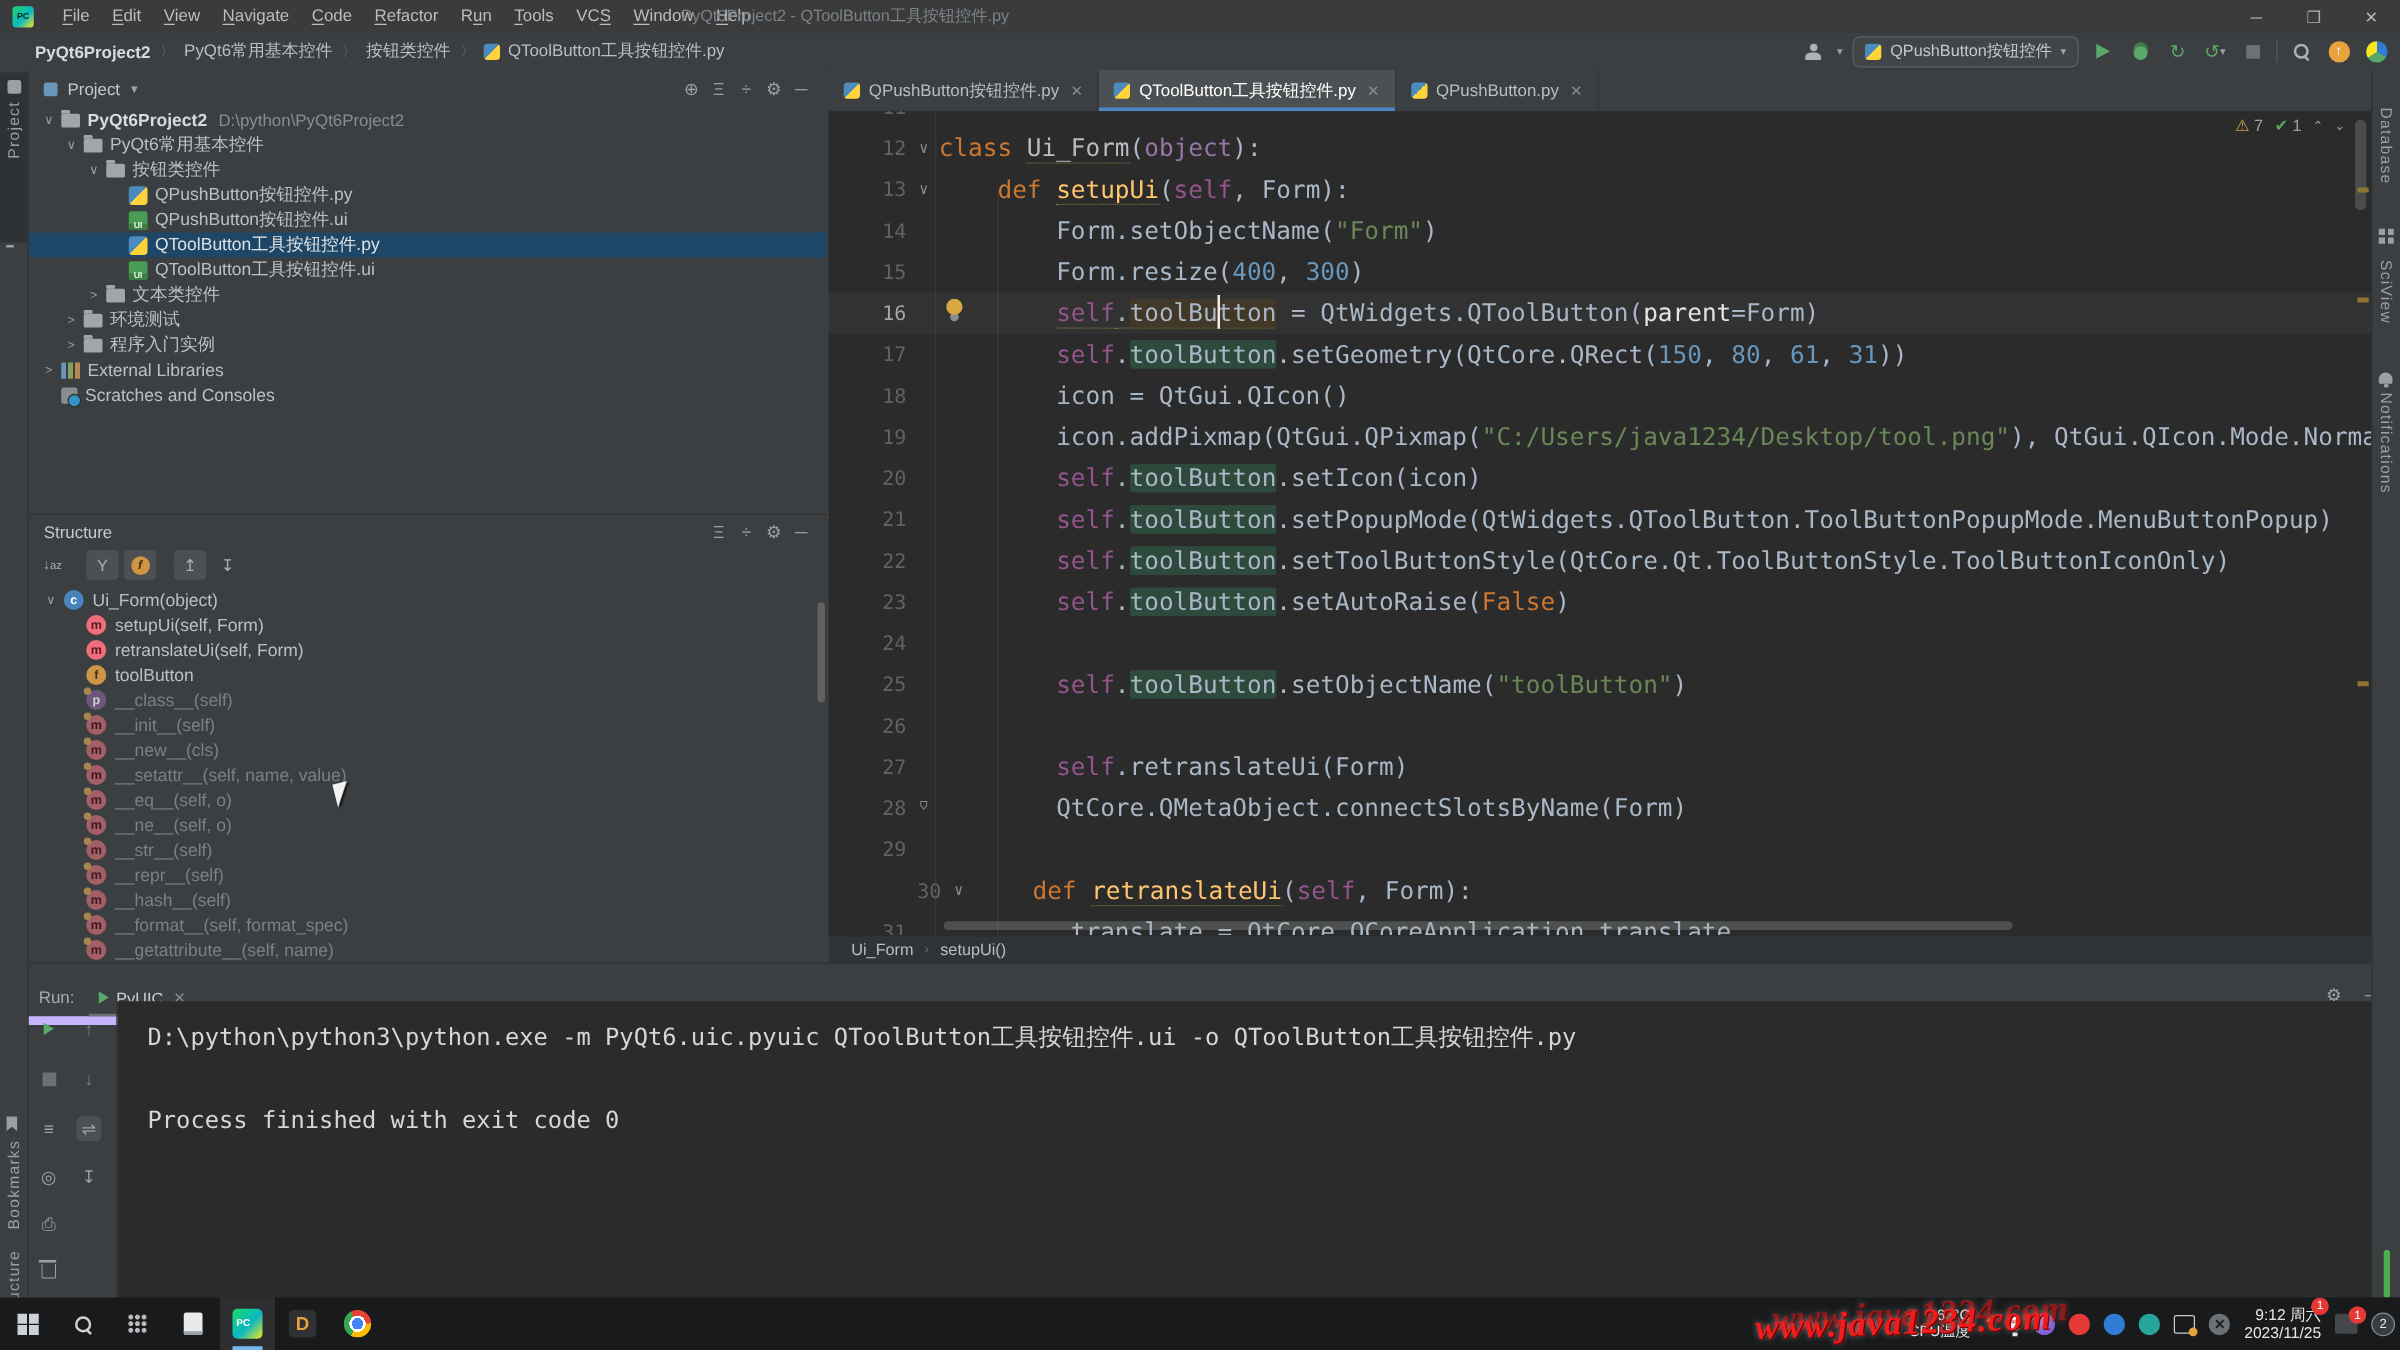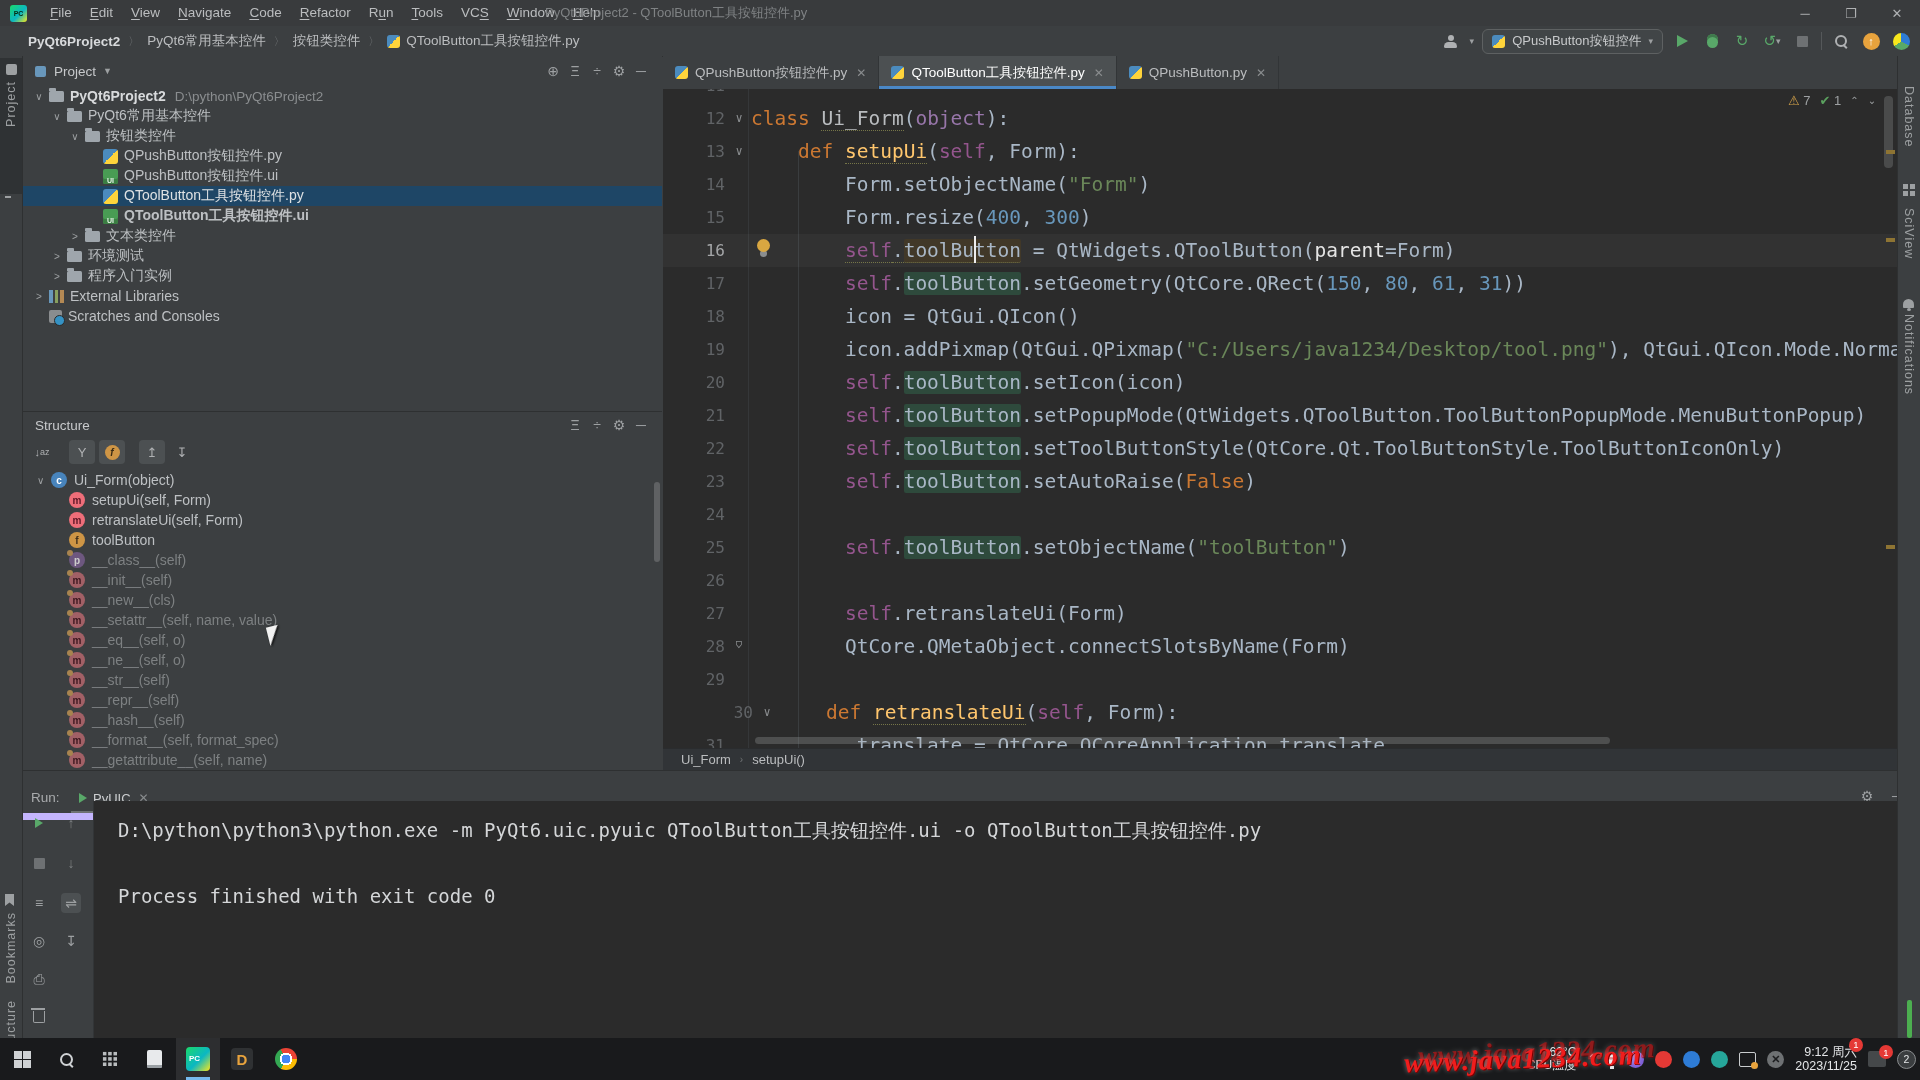--- a/index.html
+++ b/index.html
@@ -315,21 +315,21 @@
         <div class="pt-row" style="top: 80px; padding-left: 64px;">
           <span class="pt-chev"></span>
           <span class="pt-icon ic-ui"></span>
           <span class="pt-label">QPushButton按钮控件.ui</span>
         </div>
         <div class="pt-row sel" style="top: 100px; padding-left: 64px;">
           <span class="pt-chev"></span>
           <span class="pt-icon ic-py"></span>
           <span class="pt-label">QToolButton工具按钮控件.py</span>
         </div>
-        <div class="pt-row" style="top: 120px; padding-left: 64px; font-weight: bold;">
+        <div class="pt-row" style="top: 120px; padding-left: 64px;">
           <span class="pt-chev"></span>
           <span class="pt-icon ic-ui"></span>
           <span class="pt-label">QToolButton工具按钮控件.ui</span>
         </div>
         <div class="pt-row" style="top: 140px; padding-left: 46px;">
           <span class="pt-chev">&gt;</span>
           <span class="pt-icon ic-folder"></span>
           <span class="pt-label">文本类控件</span>
         </div>
         <div class="pt-row" style="top: 160px; padding-left: 28px;">

